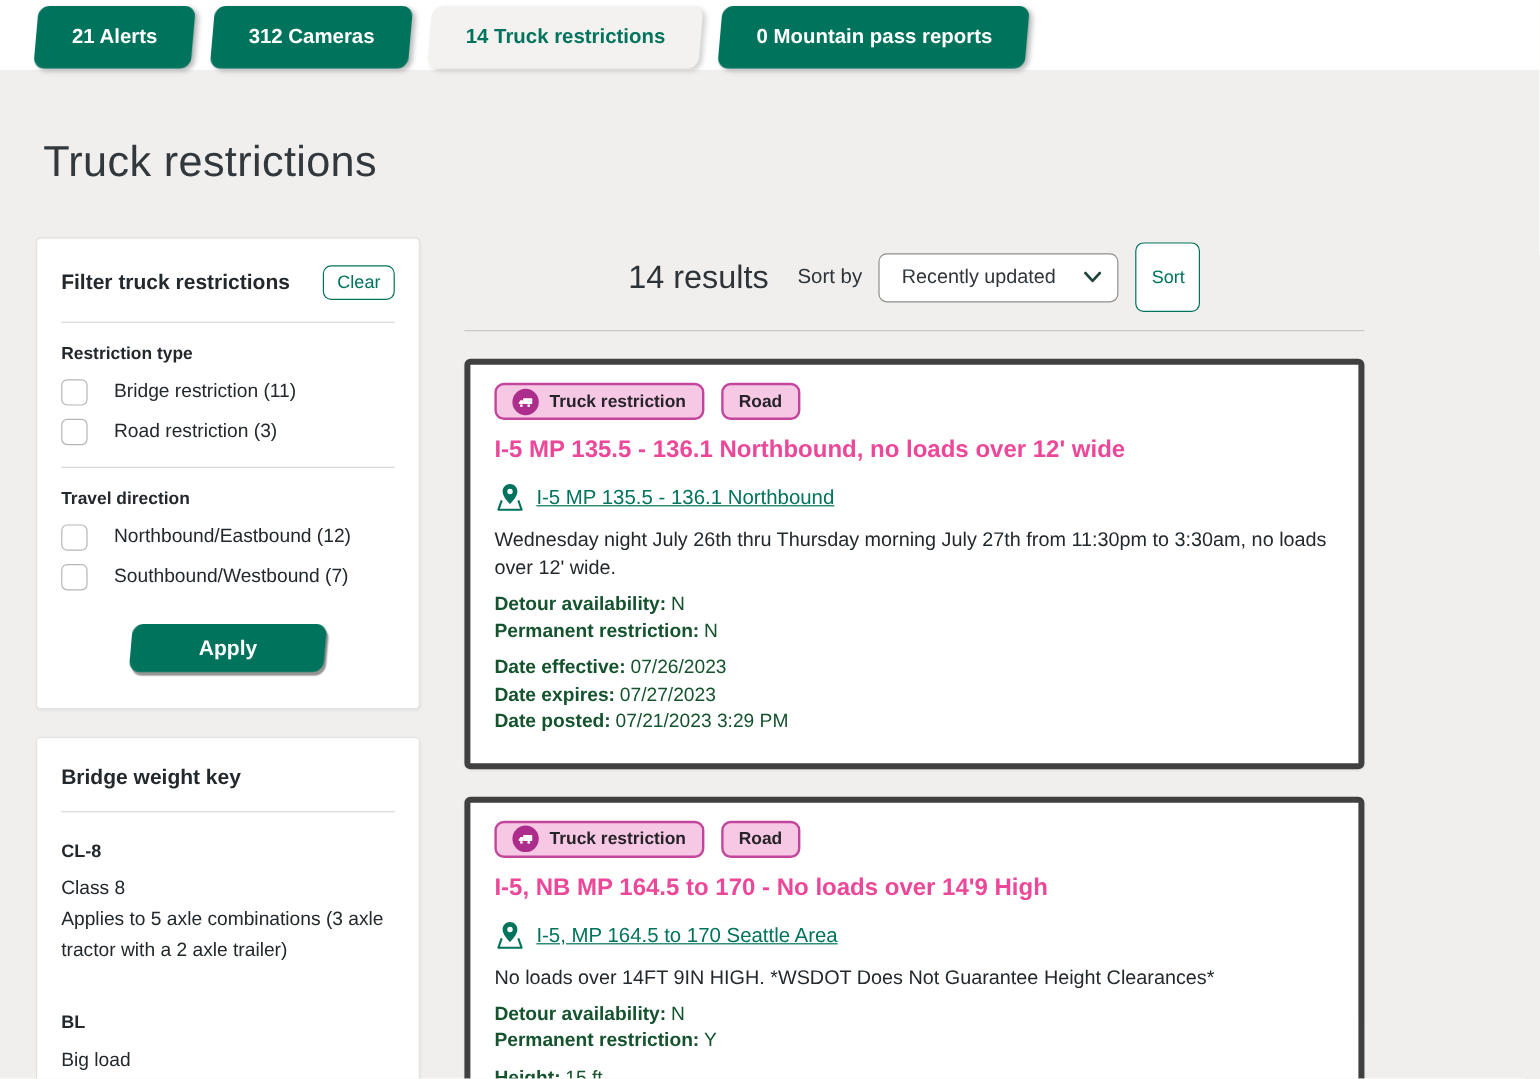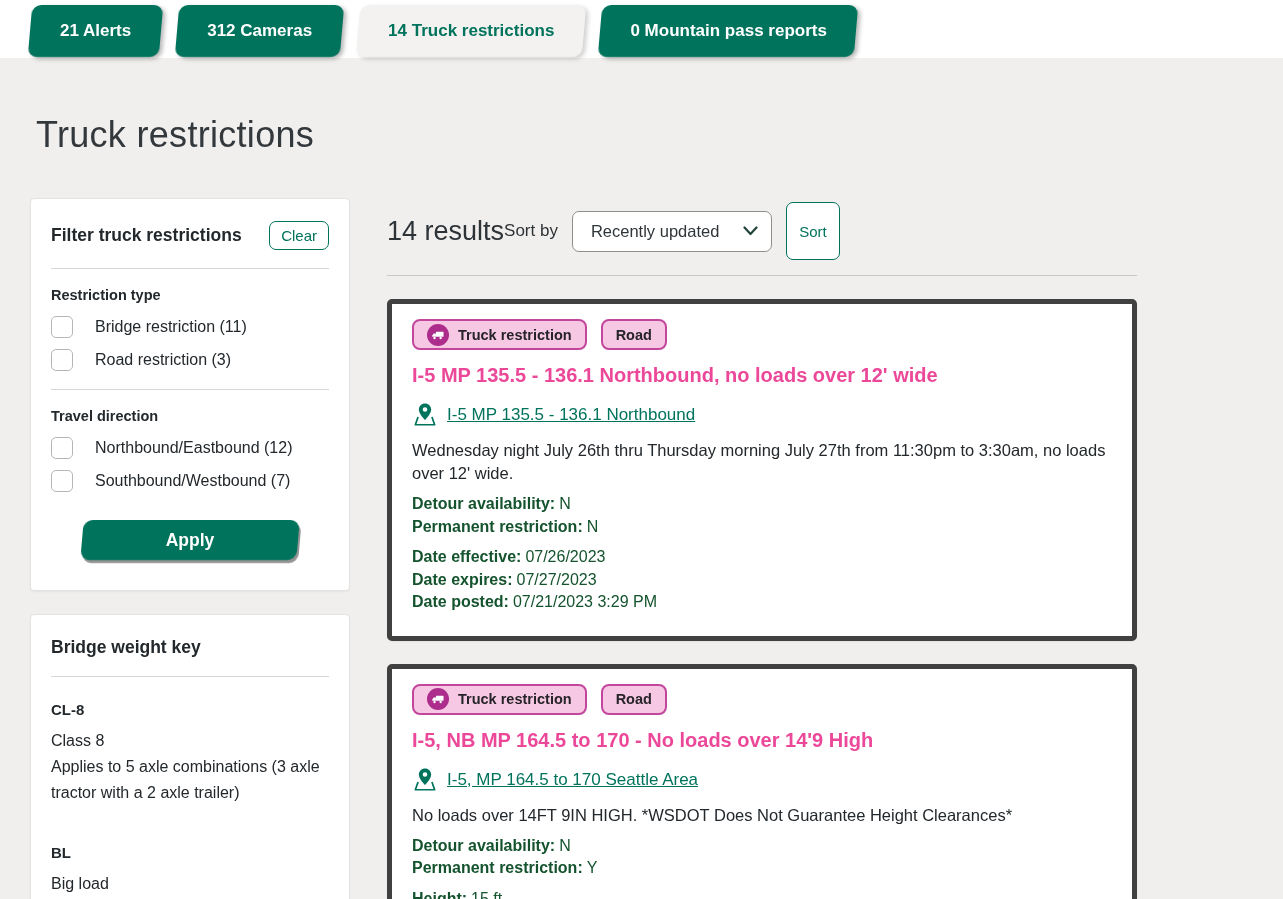--- a/index.html
+++ b/index.html
@@ -26,30 +26,30 @@
 
   .filter-head { display:flex; justify-content:space-between; align-items:center; }
   .panel-title { font-size:17.5px; font-weight:700; color:#23282c; }
   .btn-outline { background:#fff; border:1.5px solid #00735c; color:#00735c; border-radius:7px; font-size:15px; padding:5px 11px; font-family:inherit; cursor:pointer; }
   .hr { border:none; border-top:1px solid #d8d7d5; margin:18px 0; }
   .group-label { font-size:14.5px; font-weight:700; color:#23282c; margin-bottom:13px; }
   .cb-row { display:flex; align-items:center; gap:22px; margin-bottom:11px; font-size:16px; color:#23282c; cursor:pointer; }
   .cb { width:22px; height:22px; border:1px solid #b7b6b4; border-radius:5px; background:#fff; flex:none; }
 
   .apply-wrap { display:flex; justify-content:center; margin:28px 0 8px; }
-  .btn-apply { position:relative; width:216px; height:40px; border:none; background:transparent; cursor:pointer; font-family:inherit; }
+  .btn-apply { position:relative; width:162px; height:40px; border:none; background:transparent; cursor:pointer; font-family:inherit; }
   .btn-apply .bg { position:absolute; inset:0; background:#00735c; border-radius:9px; transform:skewX(-5deg); filter:drop-shadow(2px 3px 0 rgba(40,40,40,0.5)); }
   .btn-apply .lbl { position:relative; color:#fff; font-size:17.5px; font-weight:700; }
 
   .bwk-code { font-weight:700; font-size:15px; color:#23282c; margin:24px 0 10px; }
   .bwk-line { font-size:16px; line-height:26px; color:#23282c; }
 
   
   .main-col { flex:1; min-width:0; }
-  .results-head { display:flex; align-items:center; justify-content:flex-start; padding-bottom:15px; border-bottom:1px solid #c9c8c6; margin-top:4px; }
+  .results-head { display:flex; align-items:center; justify-content:center; padding-bottom:15px; border-bottom:1px solid #c9c8c6; margin-top:4px;gap:24px; }
   .results-count { font-size:27px; color:#2e3338; }
   .sort-controls { display:flex; align-items:center; gap:14px; }
   .sort-label { font-size:17px; color:#2e3338; }
   .select { width:200px; height:41px; background:#fff; border:1px solid #8f8f8d; border-radius:7px; display:flex; align-items:center; justify-content:space-between; padding:0 13px 0 18px; font-size:16.5px; color:#2f3539; cursor:pointer; }
   .btn-sort { width:54px; height:58px; background:#fff; border:1.5px solid #00735c; border-radius:7px; color:#00735c; font-size:15px; font-family:inherit; cursor:pointer; }
 
   .card { background:#fff; border:5px solid #404040; border-radius:5px; padding:15px 20px 22px; margin-top:23px; box-shadow:0 1px 2px rgba(0,0,0,0.05); }
   .badges { display:flex; gap:14px; }
   .badge { display:flex; align-items:center; gap:9px; background:#f6c8e3; border:2px solid #c2479c; border-radius:8px; padding:0 13px; height:31px; font-size:14.5px; font-weight:600; color:#26242a; }
   .badge-circle { width:22px; height:22px; border-radius:50%; background:#ad2d8c; display:flex; align-items:center; justify-content:center; flex:none; }

